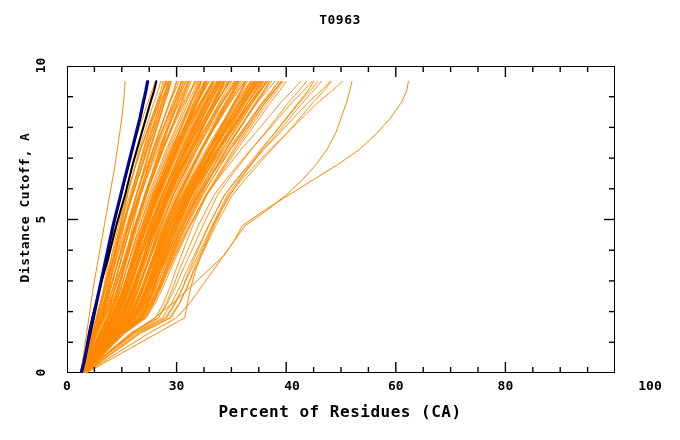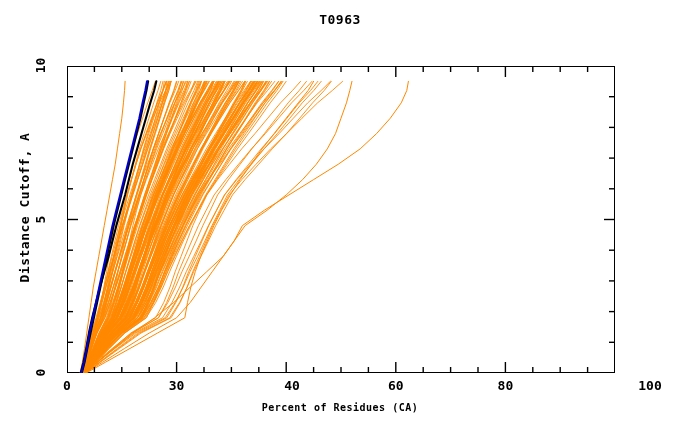--- a/index.html
+++ b/index.html
@@ -67,21 +67,21 @@
     transform: rotate(-90deg);
     transform-origin: center center;
     text-align: center;
   }
   #xaxis-title {
     position: absolute;
     left: 0;
     top: 402px;
     width: 680px;
     text-align: center;
-    font-size: 10px;
+    font-size: 16px;
     font-weight: bold;
     color: #000000;
     letter-spacing: 0.5px;
   }
   #yaxis-title {
     position: absolute;
     left: -86px;
     top: 200px;
     width: 220px;
     text-align: center;

